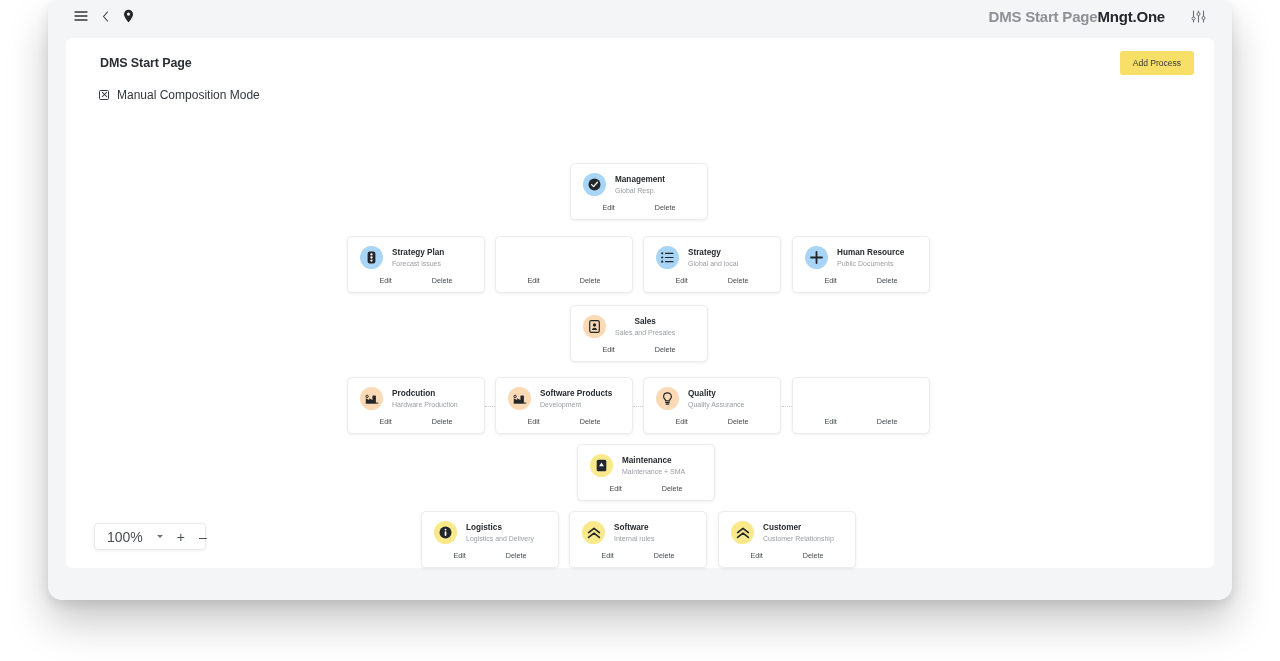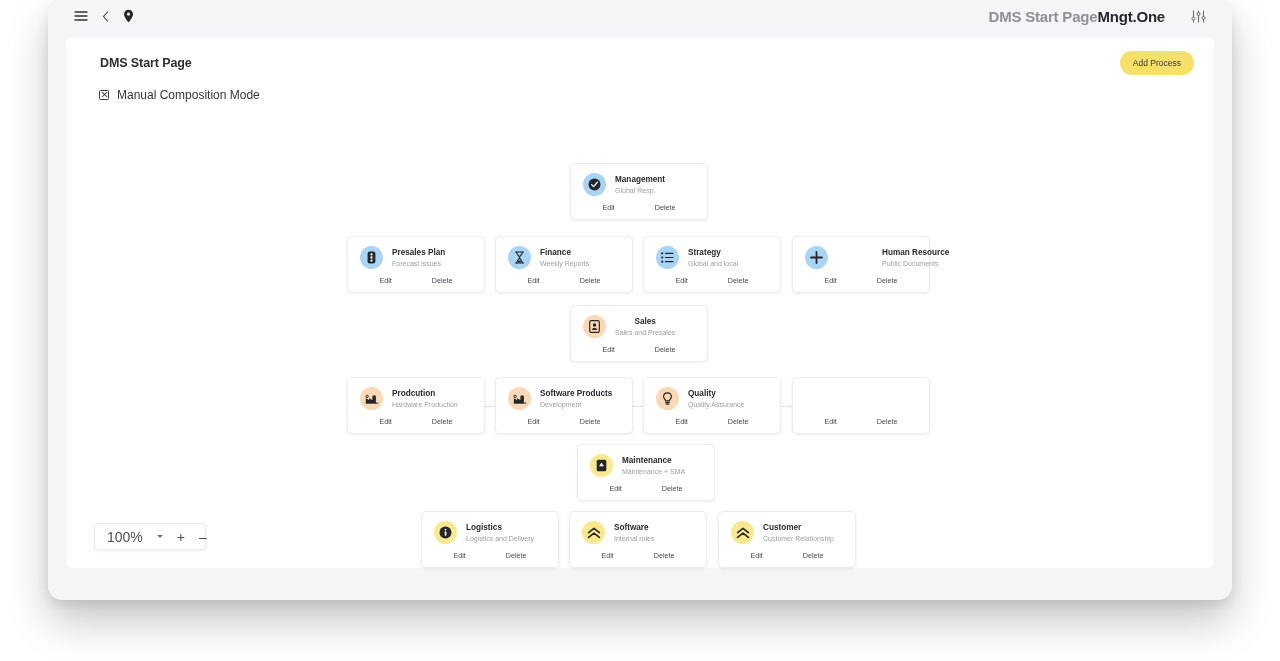--- a/index.html
+++ b/index.html
@@ -49,21 +49,21 @@
     border-radius: 6px;
   }
   #page-title {
     position: absolute; left: 34px; top: 18px;
     font-size: 12.5px; font-weight: bold; color: #2b2f33;
     letter-spacing: -0.1px;
   }
   #add-process-btn {
     position: absolute; right: 20px; top: 13px;
     background: #f7df68;
-    border: none; border-radius: 12px;
+    border: none; border-radius: 3px;
     padding: 7px 13px;
     font-family: "Liberation Sans", sans-serif;
     font-size: 8.5px; color: #33373b;
     cursor: pointer;
   }
   #manual-mode-row {
     position: absolute; left: 33px; top: 50px;
     display: flex; align-items: center; gap: 8px;
     cursor: pointer;
   }
@@ -235,47 +235,30 @@
           <div class="node-top">
             <span class="node-icon" style="background:#a8d4f5">
               <svg width="9" height="13" viewBox="0 0 9 13">
                 <rect x="0.6" y="0.6" width="7.8" height="11.8" rx="2.2" fill="#23272b"></rect>
                 <circle cx="4.5" cy="3.4" r="1.15" fill="#ffffff"></circle>
                 <circle cx="4.5" cy="6.5" r="1.15" fill="#ffffff"></circle>
                 <circle cx="4.5" cy="9.6" r="1.15" fill="#ffffff"></circle>
               </svg>
             </span>
             <span class="node-text" style="display: block;">
-              <span class="node-title" style="display: block;">Presales Plan</span>
+              <span class="node-title" style="display: block;">Strategy Plan</span>
               <span class="node-sub" style="display: block;">Forecast issues</span>
             </span>
           </div>
           <div class="node-actions">
             <span class="node-action">Edit</span>
             <span class="node-action">Delete</span>
           </div>
         </div>
         <div class="node" style="left: 429px; top: 128px;">
-          <div class="node-top">
-            <span class="node-icon" style="background:#a8d4f5">
-              <svg width="11" height="13" viewBox="0 0 11 13">
-                <g stroke="#23272b" stroke-width="1.15" fill="none" stroke-linecap="round">
-                  <line x1="1.6" y1="1" x2="9.4" y2="1"></line>
-                  <line x1="1.6" y1="12" x2="9.4" y2="12"></line>
-                  <path d="M2.6 1c0 2.6 2.9 3.9 2.9 5.5S2.6 9.4 2.6 12"></path>
-                  <path d="M8.4 1c0 2.6-2.9 3.9-2.9 5.5S8.4 9.4 8.4 12"></path>
-                </g>
-                <path d="M3.5 11.4c.5-1.3 1.4-1.9 2-1.9s1.5.6 2 1.9z" fill="#23272b"></path>
-              </svg>
-            </span>
-            <span class="node-text" style="display: block;">
-              <span class="node-title" style="display: block;">Finance</span>
-              <span class="node-sub" style="display: block;">Weekly Reports</span>
-            </span>
-          </div>
           <div class="node-actions">
             <span class="node-action">Edit</span>
             <span class="node-action">Delete</span>
           </div>
         </div>
         <div class="node" style="left: 577px; top: 128px;">
           <div class="node-top">
             <span class="node-icon" style="background:#a8d4f5">
               <svg width="13" height="11" viewBox="0 0 13 11">
                 <g stroke="#23272b" stroke-width="1.2" stroke-linecap="round">
@@ -301,21 +284,21 @@
         <div class="node" style="left: 726px; top: 128px;">
           <div class="node-top">
             <span class="node-icon" style="background:#a8d4f5">
               <svg width="13" height="13" viewBox="0 0 13 13">
                 <g stroke="#23272b" stroke-width="1.8" stroke-linecap="round">
                   <line x1="6.5" y1="1" x2="6.5" y2="12"></line>
                   <line x1="1" y1="6.5" x2="12" y2="6.5"></line>
                 </g>
               </svg>
             </span>
-            <span class="node-text" style="display: block; margin-left: 45px;">
+            <span class="node-text" style="display: block;">
               <span class="node-title" style="display: block;">Human Resource</span>
               <span class="node-sub" style="display: block;">Public Documents</span>
             </span>
           </div>
           <div class="node-actions">
             <span class="node-action">Edit</span>
             <span class="node-action">Delete</span>
           </div>
         </div>
         <div class="node" style="left: 504px; top: 197px; text-align: center;">

